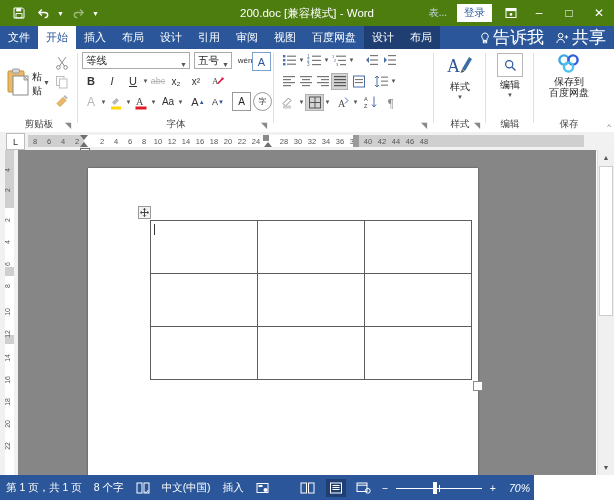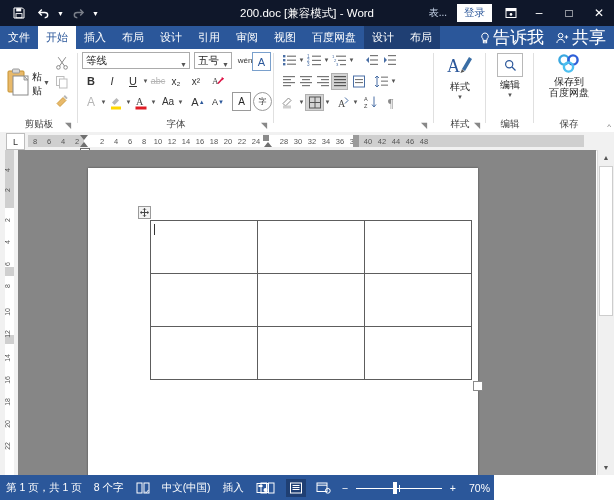--- a/index.html
+++ b/index.html
@@ -5,21 +5,21 @@
   html,body{margin:0;padding:0;}
   body{
     width:614px;height:500px;overflow:hidden;
     font-family:"Liberation Sans","DejaVu Sans",sans-serif;
     font-size:11px;color:#262626;background:#fff;
     -webkit-font-smoothing:none;
   }
   .app{position:relative;width:614px;height:500px;}
 
   
-  .titlebar{position:absolute;left:0;top:0;width:614px;height:26px;background:#0f172a;}
+  .titlebar{position:absolute;left:0;top:0;width:614px;height:26px;background:#4d7c0f;}
   .qat{position:absolute;left:8px;top:0;height:26px;display:flex;align-items:center;gap:2px;}
   .qbtn{width:22px;height:22px;display:flex;align-items:center;justify-content:center;color:#fff;}
   .qbtn svg{display:block;}
   .qbtn.dis{opacity:.45;}
   .qcaret{width:9px;height:22px;display:flex;align-items:center;justify-content:center;color:#fff;font-size:7px;}
   .title{position:absolute;left:0;top:0;width:614px;height:26px;line-height:26px;text-align:center;color:#fff;font-size:11.5px;}
   .tbright{position:absolute;right:0;top:0;height:26px;display:flex;align-items:center;}
   .tbl-tab{color:#c7d4e8;font-size:10px;padding:0 4px;}
   .signin{background:#fff;color:#2b579a;font-size:10.5px;padding:2px 7px;margin:0 6px;}
   .ribopt{width:26px;height:26px;display:flex;align-items:center;justify-content:center;color:#fff;}
@@ -87,31 +87,31 @@
   .movehandle{position:absolute;left:-12px;top:-14px;width:11px;height:11px;border:1px solid #9a9a9a;background:#f3f3f3;display:flex;align-items:center;justify-content:center;}
   .resizehandle{position:absolute;right:-11px;bottom:-11px;width:8px;height:8px;border:1px solid #8a8a8a;background:#fff;}
   .caret{position:absolute;left:4px;top:4px;width:1px;height:11px;background:#333;}
 
   
   .vscroll{position:absolute;right:0;top:150px;width:16px;height:325px;background:#f0f0f0;border-left:1px solid #dcdcdc;}
   .sbtn{width:16px;height:15px;display:flex;align-items:center;justify-content:center;font-size:7px;color:#555;background:#f0f0f0;}
   .vthumb{position:absolute;left:1px;top:16px;width:14px;height:150px;background:#fff;border:1px solid #cdcdcd;box-sizing:border-box;}
 
   
-  .status{position:absolute;left:0;bottom:0;width:494px;height:25px;background:#2b579a;color:#fff;font-size:10.5px;}
+  .status{position:absolute;left:0;bottom:0;width:534px;height:25px;background:#2b579a;color:#fff;font-size:10.5px;}
   .sleft{position:absolute;left:0;top:0;height:25px;display:flex;align-items:center;gap:12px;padding-left:6px;}
   .sright{position:absolute;right:4px;top:0;height:25px;display:flex;align-items:center;gap:8px;}
   .sitem{display:flex;align-items:center;gap:3px;white-space:nowrap;}
   .viewbtn{width:20px;height:18px;display:flex;align-items:center;justify-content:center;}
   .viewbtn.sel{background:#1f3f73;}
   .zslider{position:relative;width:86px;height:12px;display:flex;align-items:center;}
   .ztrack{position:absolute;left:0;top:6px;width:86px;height:1px;background:#fff;}
   .zmid{position:absolute;left:43px;top:3px;width:1px;height:7px;background:#fff;}
   .zthumb{position:absolute;left:37px;top:0;width:4px;height:12px;background:#fff;}
-  .zpct{min-width:26px;text-align:right;}
+  .zpct{min-width:26px;text-align:right;font-style:italic;}
 </style>
 </head>
 <body>
 
 <div class="app">
 
   <div class="titlebar">
     <div class="qat">
       <div class="qbtn">
         <svg width="12" height="12" viewBox="0 0 12 12">

